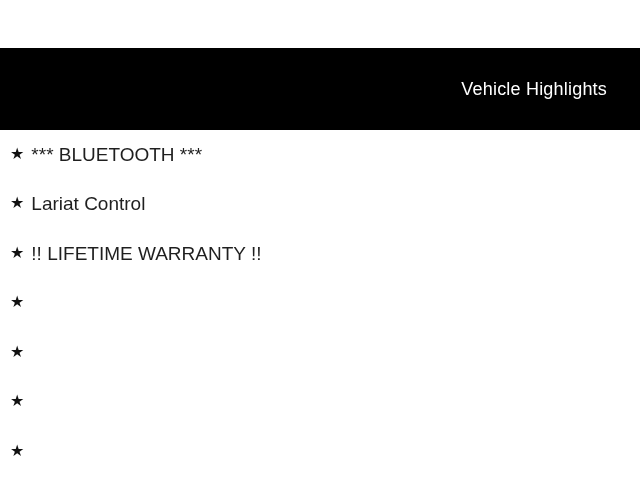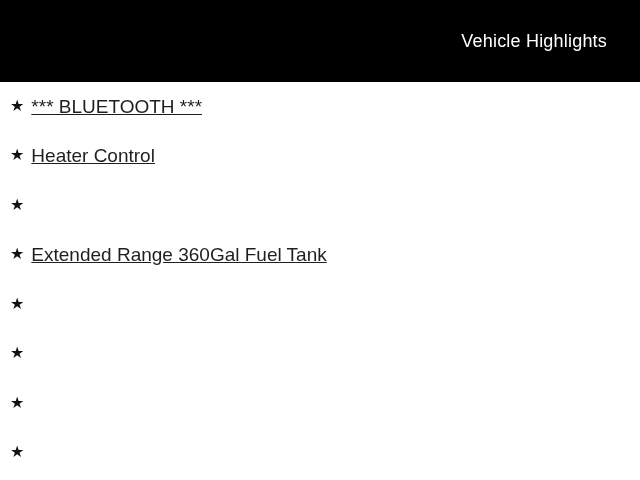--- a/index.html
+++ b/index.html
@@ -17,20 +17,21 @@
   }
   .header-bar {
     box-sizing: border-box;
     width: 640px;
     height: 82px;
     background: #000000;
     display: flex;
     align-items: center;
     justify-content: flex-end;
     padding-right: 33px;
+    margin-top: 48px;
   }
   .header-title {
     color: #ffffff;
     font-size: 18px;
     letter-spacing: 0.2px;
     white-space: nowrap;
   }
   .highlights-list {
     list-style: none;
     margin: 0;
@@ -48,51 +49,50 @@
     font-size: 16px;
     line-height: 1;
     color: #111111;
     flex: 0 0 auto;
     transform: translateY(-1px);
   }
   .highlight-label {
     font-size: 19px;
     color: #1f1f1f;
     white-space: nowrap;
-    text-decoration: underline;
   }
 </style>
 </head>
 <body>
 
 <div class="page">
 
   <header class="header-bar">
     <span class="header-title">Vehicle Highlights</span>
   </header>
 
   <ul class="highlights-list">
 
     <li class="highlight-item">
       <span class="star-icon">★</span>
       <span class="highlight-label">*** BLUETOOTH ***</span>
     </li>
 
     <li class="highlight-item">
       <span class="star-icon">★</span>
-      <span class="highlight-label">Heater Control</span>
+      <span class="highlight-label">Lariat Control</span>
     </li>
 
     <li class="highlight-item">
       <span class="star-icon">★</span>
+      <span class="highlight-label">!! LIFETIME WARRANTY !!</span>
     </li>
 
     <li class="highlight-item">
       <span class="star-icon">★</span>
-      <span class="highlight-label">Extended Range 360Gal Fuel Tank</span>
     </li>
 
     <li class="highlight-item">
       <span class="star-icon">★</span>
     </li>
 
     <li class="highlight-item">
       <span class="star-icon">★</span>
     </li>
 

